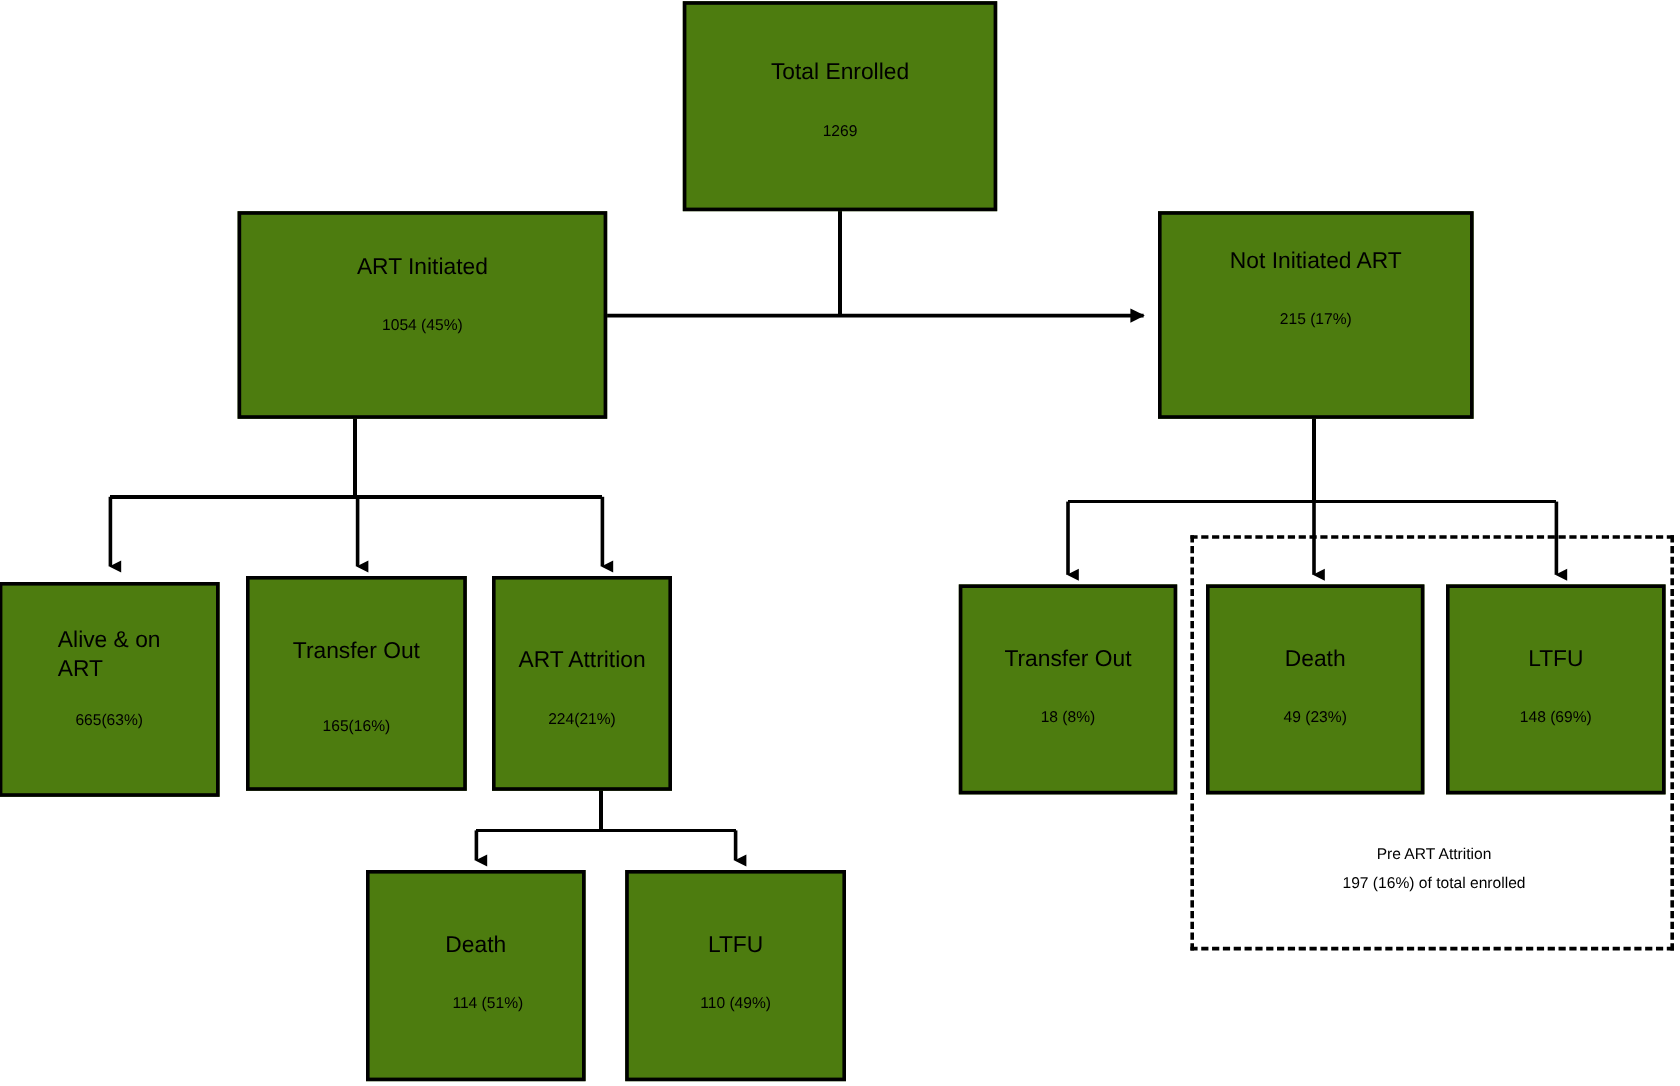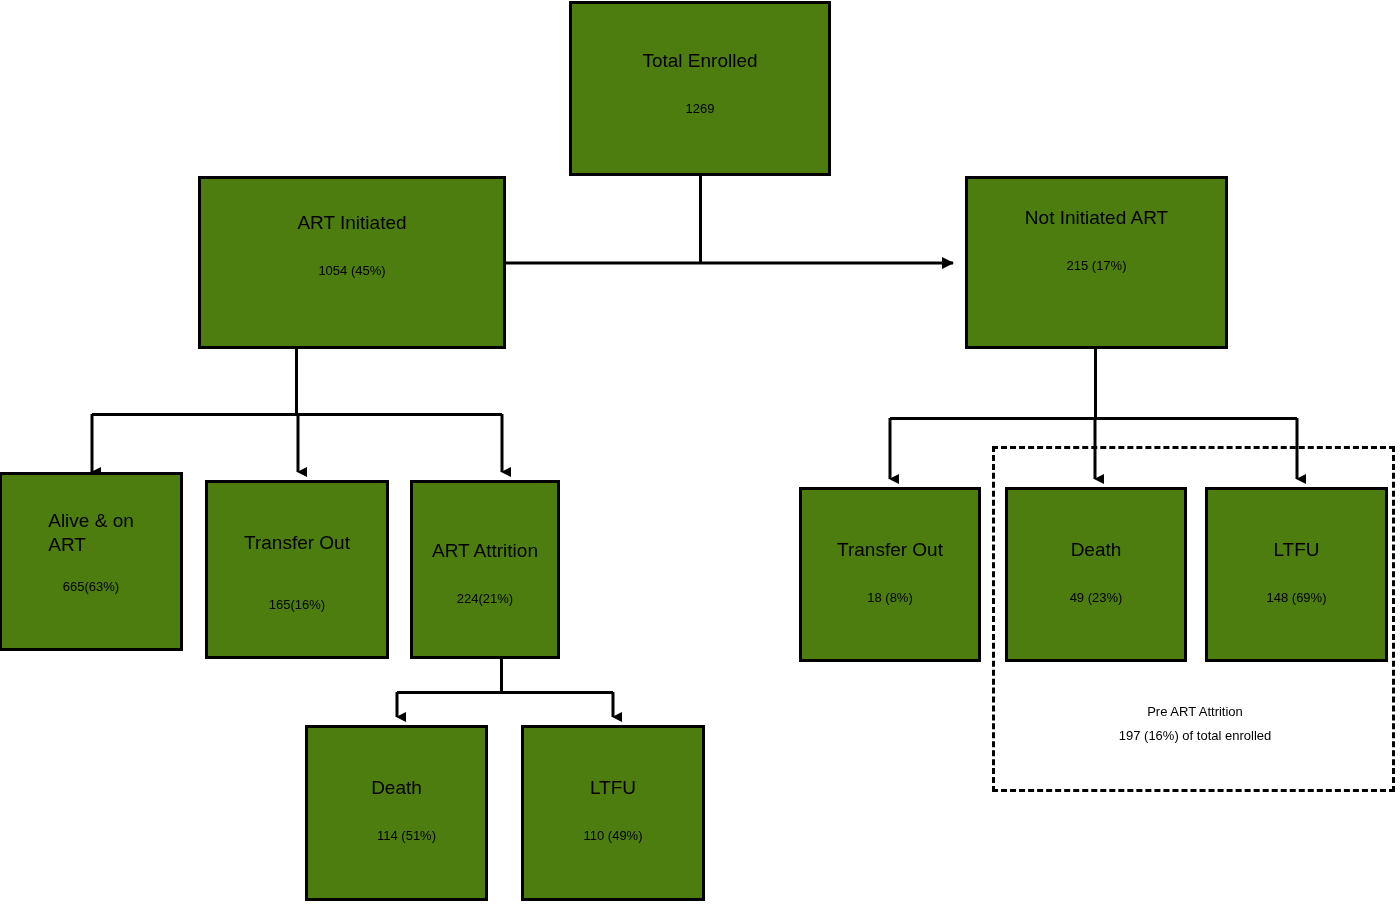--- a/index.html
+++ b/index.html
@@ -132,21 +132,21 @@
   <div class="node" style="left:166px; top:176px; width:308px; height:173px; padding-top:32px;margin-left:32px;">
     <span class="label">ART Initiated</span>
     <span class="value" style="margin-top:24px;">1054 (45%)</span>
   </div>
 
   <div class="node" style="left:965px; top:176px; width:263px; height:173px; padding-top:27px;">
     <span class="label">Not Initiated ART</span>
     <span class="value" style="margin-top:24px;">215 (17%)</span>
   </div>
 
-  <div class="node" style="left:-1px; top:472px; width:184px; height:179px; padding-top:34px;">
+  <div class="node" style="left:-1px; top:485px; width:184px; height:179px; padding-top:34px;">
     <span class="label">Alive &amp; on
 ART</span>
     <span class="value" style="margin-top:18px;">665(63%)</span>
   </div>
 
   <div class="node" style="left:205px; top:480px; width:184px; height:179px; padding-top:48px;">
     <span class="label">Transfer Out</span>
     <span class="value" style="margin-top:38px;">165(16%)</span>
   </div>
 

